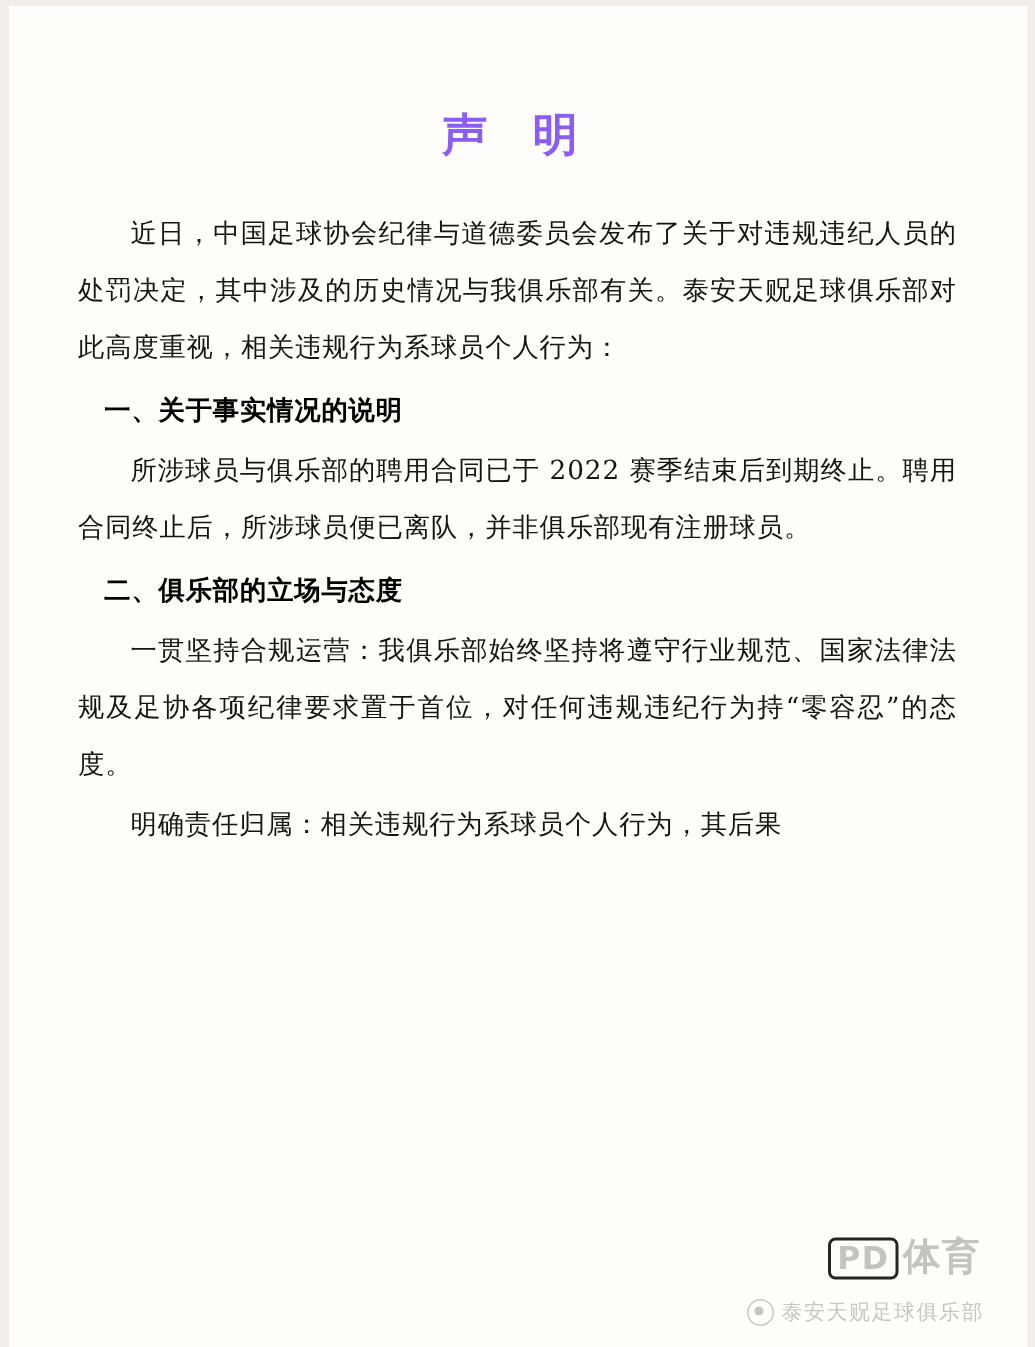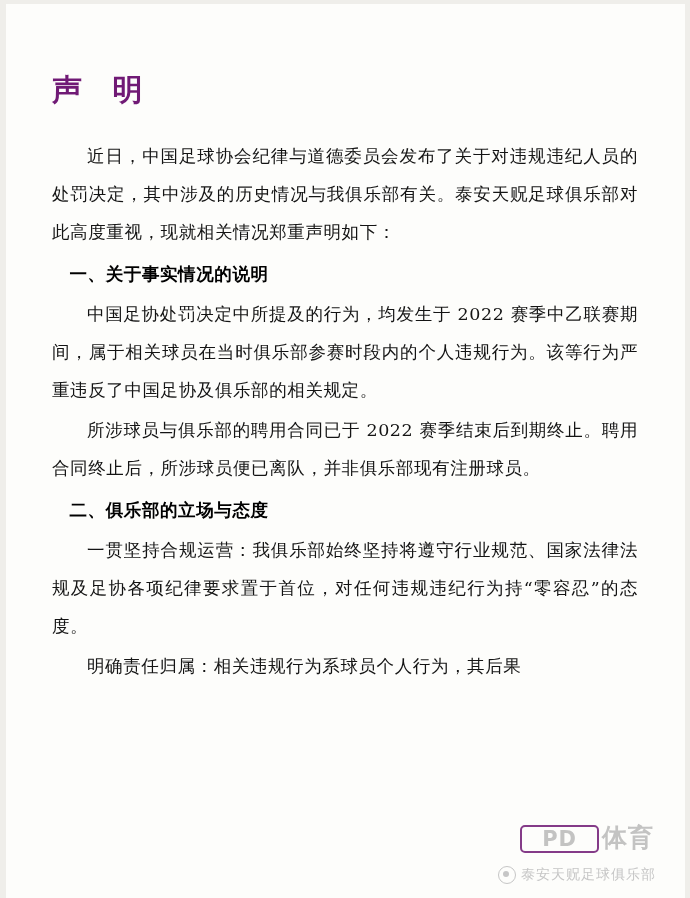--- a/index.html
+++ b/index.html
@@ -15,24 +15,25 @@
   }
   #page {
     position: relative;
     width: 690px;
     height: 898px;
     background: #fdfdfb;
     box-sizing: border-box;
     padding: 48px 52px 0 52px;
   }
   #doc-title {
+    text-align: center;
     font-size: 30px;
     font-weight: bold;
     letter-spacing: 10px;
-    color: #701a75;
+    color: #8b5cf6;
     margin: 22px 0 26px 0;
     font-family: "DejaVu Sans", "Liberation Sans", sans-serif;
   }
   .para {
     font-size: 17.5px;
     line-height: 38px;
     color: #141414;
     text-align: justify;
     text-justify: inter-ideograph;
     text-indent: 2em;
@@ -58,23 +59,23 @@
     bottom: 44px;
     font-size: 25px;
     font-weight: bold;
     color: #b9b9b9;
     letter-spacing: 1px;
     font-family: "DejaVu Sans", "Liberation Sans", sans-serif;
     opacity: 0.85;
   }
   #watermark-brand .pd {
     display: inline-block;
-    border: 2px solid #701a75;
+    border: 2px solid #000000;
     border-radius: 5px;
-    padding: 0 20px;
+    padding: 0 4px;
     margin-right: 3px;
     font-size: 21px;
     line-height: 24px;
   }
   #watermark-weibo {
     position: absolute;
     right: 34px;
     bottom: 14px;
     font-size: 14px;
     color: #c6c6c6;
@@ -114,25 +115,24 @@
 <body>
 
 <div id="page">
 
   <div class="edge" id="edge-left"></div>
   <div class="edge" id="edge-top"></div>
   <div class="edge" id="edge-right"></div>
 
   <h1 id="doc-title">声 明</h1>
 
-  <p class="para">近日，中国足球协会纪律与道德委员会发布了关于对违规违纪人员的处罚决定，其中涉及的历史情况与我俱乐部有关。泰安天贶足球俱乐部对此高度重视，现就相关情况郑重声明如下：</p>
+  <p class="para">近日，中国足球协会纪律与道德委员会发布了关于对违规违纪人员的处罚决定，其中涉及的历史情况与我俱乐部有关。泰安天贶足球俱乐部对此高度重视，相关违规行为系球员个人行为：</p>
 
   <p class="heading">一、关于事实情况的说明</p>
 
-  <p class="para">中国足协处罚决定中所提及的行为，均发生于 2022 赛季中乙联赛期间，属于相关球员在当时俱乐部参赛时段内的个人违规行为。该等行为严重违反了中国足协及俱乐部的相关规定。</p>
 
   <p class="para">所涉球员与俱乐部的聘用合同已于 2022 赛季结束后到期终止。聘用合同终止后，所涉球员便已离队，并非俱乐部现有注册球员。</p>
 
   <p class="heading">二、俱乐部的立场与态度</p>
 
   <p class="para"><span class="lead">一贯坚持合规运营：</span><span>我俱乐部始终坚持将遵守行业规范、国家法律法规及足协各项纪律要求置于首位，对任何违规违纪行为持“零容忍”的态度。</span></p>
 
 
   <p class="para"><span class="lead">明确责任归属：</span><span>相关违规行为系球员个人行为，其后果</span></p>
 

